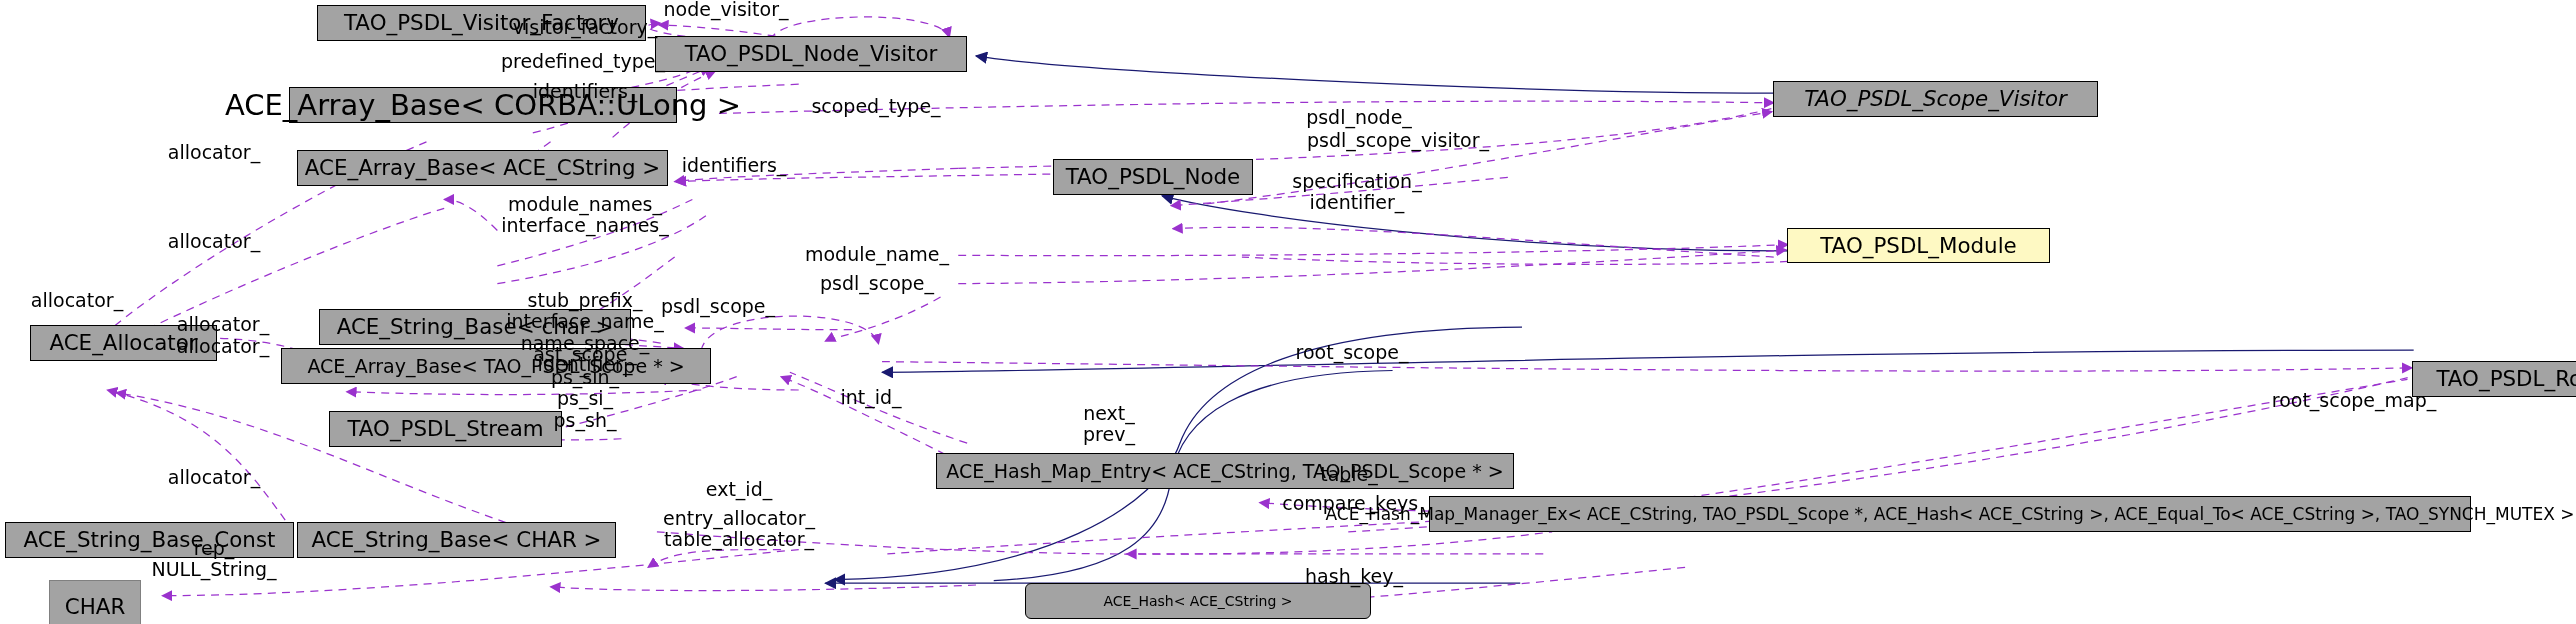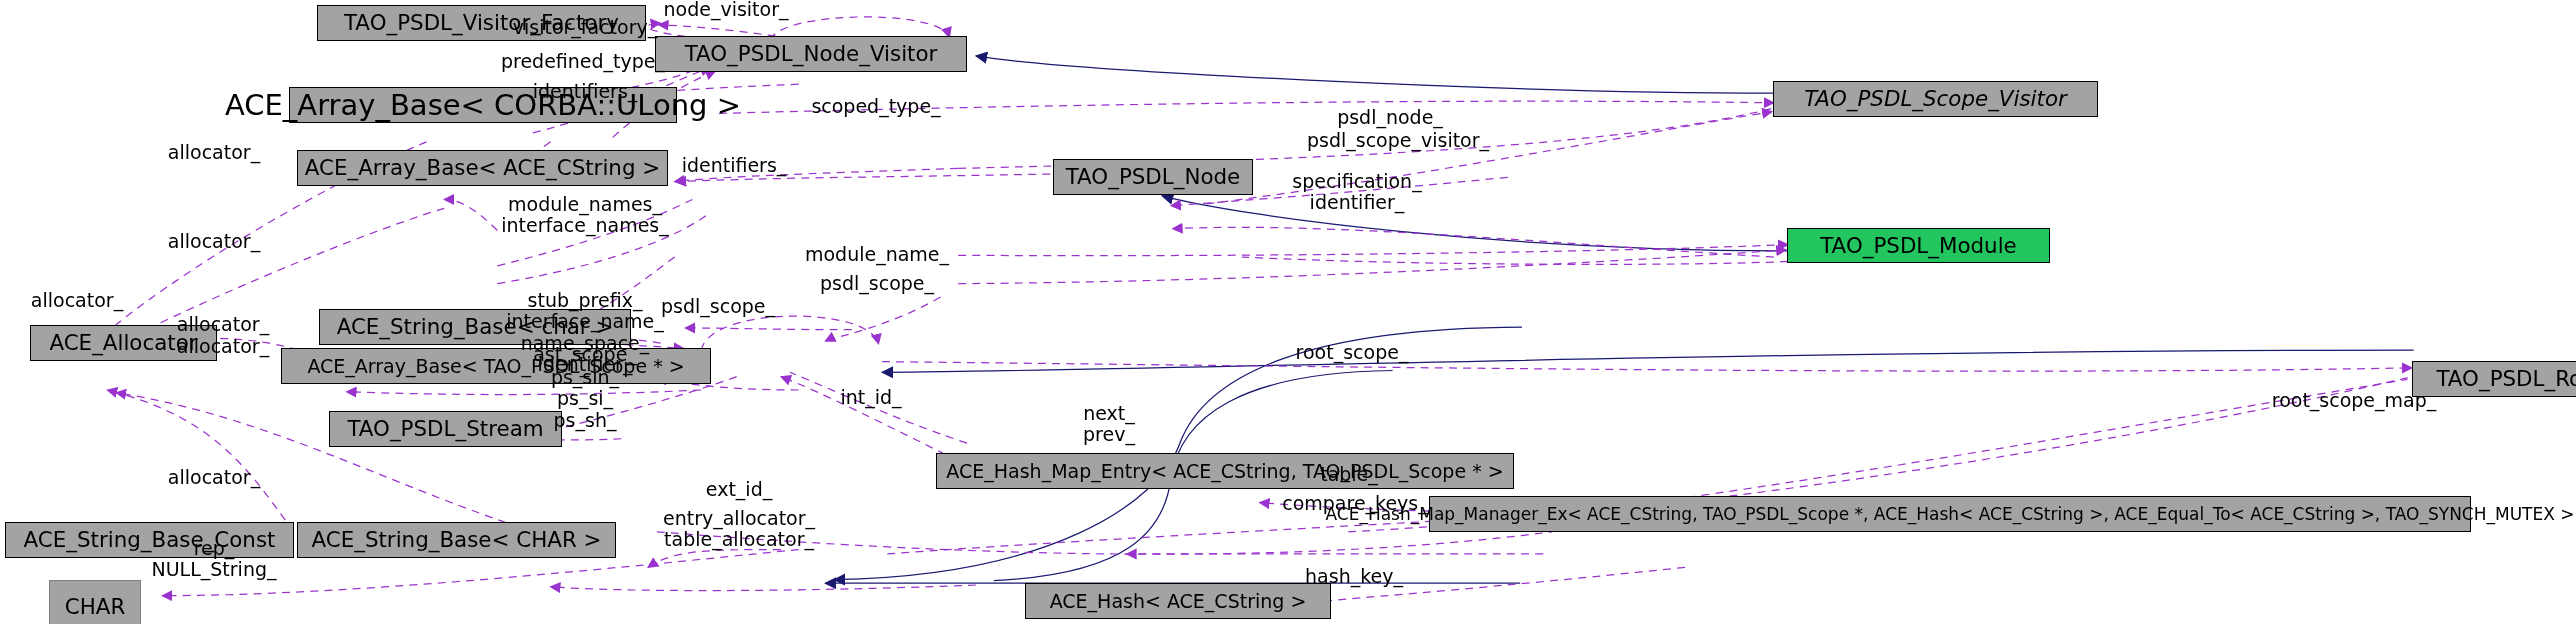--- a/index.html
+++ b/index.html
@@ -2,21 +2,21 @@
 <html style="font-size:14px"><head>
 <meta charset="utf-8">
 <style>
   html,body{margin:0;padding:0;background:#ffffff;}
   body{font-family:"DejaVu Sans","Liberation Sans",sans-serif;}
   #diagram{position:relative;width:2576px;height:624px;background:#ffffff;overflow:hidden;}
   #edges{position:absolute;left:0;top:0;width:2576px;height:624px;}
   .node{position:absolute;box-sizing:border-box;border:0.9px solid #000000;background:#a3a3a3;
         display:flex;align-items:center;justify-content:center;white-space:nowrap;
         font-size:11.5px;color:#000000;line-height:1;}
-  .node.hl{background:#22c55e;border-color:#000000;}
+  .node.hl{background:#fef9c3;border-color:#000000;}
   .node.gray{border-color:#808080;}
   .node.small{font-size:10.2px;}
   .node.tiny{font-size:9.3px;}
   .elabel{position:absolute;font-size:10.2px;color:#000000;white-space:pre;line-height:11.5px;
           text-align:center;transform:translate(-50%,-50%);}
   .edge-assoc{stroke:#9a32cd;stroke-width:1.4;fill:none;stroke-dasharray:9 7;}
   .edge-inherit{stroke:#191970;stroke-width:1.4;fill:none;}
   .arrow-assoc{fill:#9a32cd;}
   .arrow-inherit{fill:#191970;}
 </style>
@@ -151,29 +151,29 @@
   <div class="node hl" style="left: 1787px; top: 228px; width: 263px; height: 35px; font-size: 21.4px;">TAO_PSDL_Module</div>
   <div class="node" style="left: 319px; top: 309px; width: 312px; height: 36px; font-size: 21.4px;">ACE_String_Base&lt; char &gt;</div>
   <div class="node" style="left: 30px; top: 325px; width: 187px; height: 36px; font-size: 21.4px;">ACE_Allocator</div>
   <div class="node small" style="left: 281px; top: 348px; width: 430px; height: 36px; font-size: 19px;">ACE_Array_Base&lt; TAO_PSDL_Scope * &gt;</div>
   <div class="node" style="left: 2412px; top: 361px; width: 292px; height: 36px; font-size: 21.4px;">TAO_PSDL_Root_Scope</div>
   <div class="node small" style="left: 936px; top: 453px; width: 578px; height: 36px; font-size: 19px;">ACE_Hash_Map_Entry&lt; ACE_CString, TAO_PSDL_Scope * &gt;</div>
   <div class="node" style="left: 329px; top: 411px; width: 233px; height: 36px; font-size: 21.4px;">TAO_PSDL_Stream</div>
   <div class="node tiny" style="left: 1429px; top: 496px; width: 1042px; height: 36px; font-size: 17px;">ACE_Hash_Map_Manager_Ex&lt; ACE_CString, TAO_PSDL_Scope *, ACE_Hash&lt; ACE_CString &gt;, ACE_Equal_To&lt; ACE_CString &gt;, TAO_SYNCH_MUTEX &gt;</div>
   <div class="node" style="left: 5px; top: 522px; width: 289px; height: 36px; font-size: 21.4px;">ACE_String_Base_Const</div>
   <div class="node" style="left: 297px; top: 522px; width: 319px; height: 36px; font-size: 21.4px;">ACE_String_Base&lt; CHAR &gt;</div>
-  <div class="node small" style="left: 1025px; top: 583px; width: 306px; height: 36px; font-size: 19px;">ACE_Hash&lt; ACE_CString &gt;</div>
+  <div class="node small" style="left: 1025px; top: 583px; width: 346px; height: 36px; font-size: 14px; border-radius: 6px;">ACE_Hash&lt; ACE_CString &gt;</div>
   <div class="node gray" style="left: 49px; top: 580px; width: 92px; height: 54px; font-size: 21.4px;">CHAR</div>
 
   <div class="elabel" style="left: 585px; top: 28px; font-size: 19px; line-height: 21.4px;">visitor_factory_</div>
   <div class="elabel" style="left: 726px; top: 10px; font-size: 19px; line-height: 21.4px;">node_visitor_</div>
   <div class="elabel" style="left: 583px; top: 62px; font-size: 19px; line-height: 21.4px;">predefined_type_</div>
   <div class="elabel" style="left: 585px; top: 92px; font-size: 19px; line-height: 21.4px;">identifiers_</div>
   <div class="elabel" style="left: 876px; top: 107px; font-size: 19px; line-height: 21.4px;">scoped_type_</div>
-  <div class="elabel" style="left: 1390px; top: 118px; font-size: 19px; line-height: 21.4px;">psdl_node_</div>
+  <div class="elabel" style="left: 1359px; top: 118px; font-size: 19px; line-height: 21.4px;">psdl_node_</div>
   <div class="elabel" style="left: 734px; top: 166px; font-size: 19px; line-height: 21.4px;">identifiers_</div>
   <div class="elabel" style="left: 1398px; top: 141px; font-size: 19px; line-height: 21.4px;">psdl_scope_visitor_</div>
   <div class="elabel" style="left: 214px; top: 153px; font-size: 19px; line-height: 21.4px;">allocator_</div>
   <div class="elabel" style="left: 1357px; top: 192px; font-size: 19px; line-height: 21.4px;">specification_
 identifier_</div>
   <div class="elabel" style="left: 585px; top: 215px; font-size: 19px; line-height: 21.4px;">module_names_
 interface_names_</div>
   <div class="elabel" style="left: 214px; top: 242px; font-size: 19px; line-height: 21.4px;">allocator_</div>
   <div class="elabel" style="left: 877px; top: 255px; font-size: 19px; line-height: 21.4px;">module_name_</div>
   <div class="elabel" style="left: 877px; top: 284px; font-size: 19px; line-height: 21.4px;">psdl_scope_</div>

